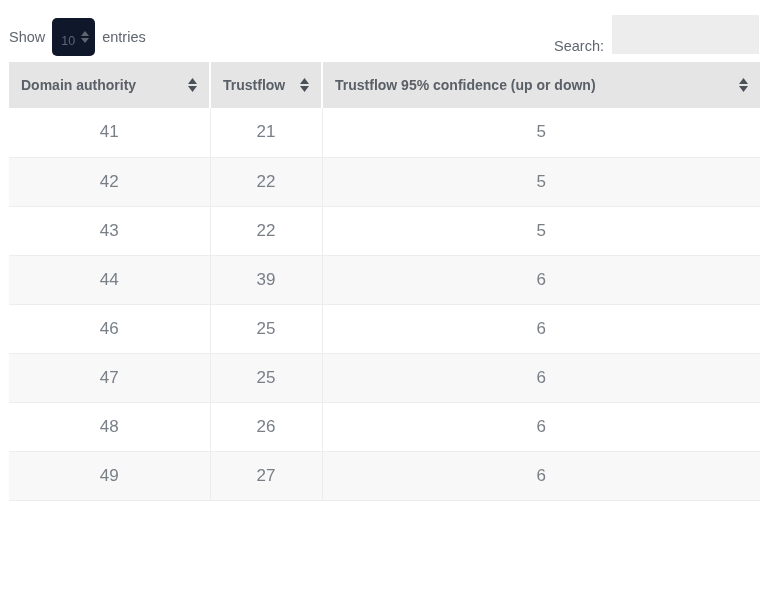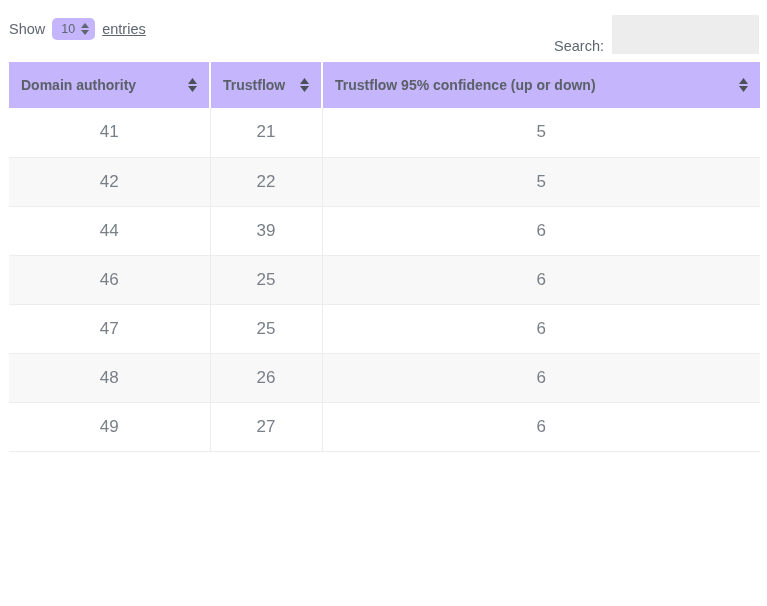--- a/index.html
+++ b/index.html
@@ -37,31 +37,31 @@
     position: absolute;
     left: 9px;
     top: 18px;
     display: flex;
     align-items: center;
     font-size: 14.5px;
     color: #5f6670;
     white-space: nowrap;
   }
   .dt-length .lbl-pre { margin-right: 7px; }
-  .dt-length .lbl-post { margin-left: 7px; text-decoration: underline; }
+  .dt-length .lbl-post { margin-left: 7px; }
 
   .dt-select {
     position: relative;
     display: inline-flex;
-    align-items: center;
-    background: #c4b5fd;
+    align-items: flex-start;
+    background: #0f172a;
     border: none;
     border-radius: 5px;
     height: 22px;
-    padding: 0 20px 0 9px;
+    padding: 16px 20px 0 9px;
     font-size: 12.5px;
     color: #5f6670;
     cursor: pointer;
     user-select: none;
   }
   .dt-select .stepper {
     position: absolute;
     right: 6px;
     top: 50%;
     transform: translateY(-50%);
@@ -104,21 +104,21 @@
     left: 9px;
     top: 62px;
     width: 751px;
   }
   table.dt-table {
     width: 751px;
     border-collapse: collapse;
     table-layout: fixed;
   }
   table.dt-table thead th {
-    background: #c4b5fd;
+    background: #e5e5e5;
     color: #5a6067;
     font-size: 14px;
     font-weight: bold;
     text-align: center;
     height: 46px;
     padding: 0 12px;
     border-right: 2px solid #ffffff;
     position: relative;
     cursor: pointer;
     box-sizing: border-box;
@@ -250,20 +250,25 @@
             <td>41</td>
             <td>21</td>
             <td>5</td>
           </tr>
           <tr>
             <td>42</td>
             <td>22</td>
             <td>5</td>
           </tr>
           <tr>
+            <td>43</td>
+            <td>22</td>
+            <td>5</td>
+          </tr>
+          <tr>
             <td>44</td>
             <td>39</td>
             <td>6</td>
           </tr>
           <tr>
             <td>46</td>
             <td>25</td>
             <td>6</td>
           </tr>
           <tr>

